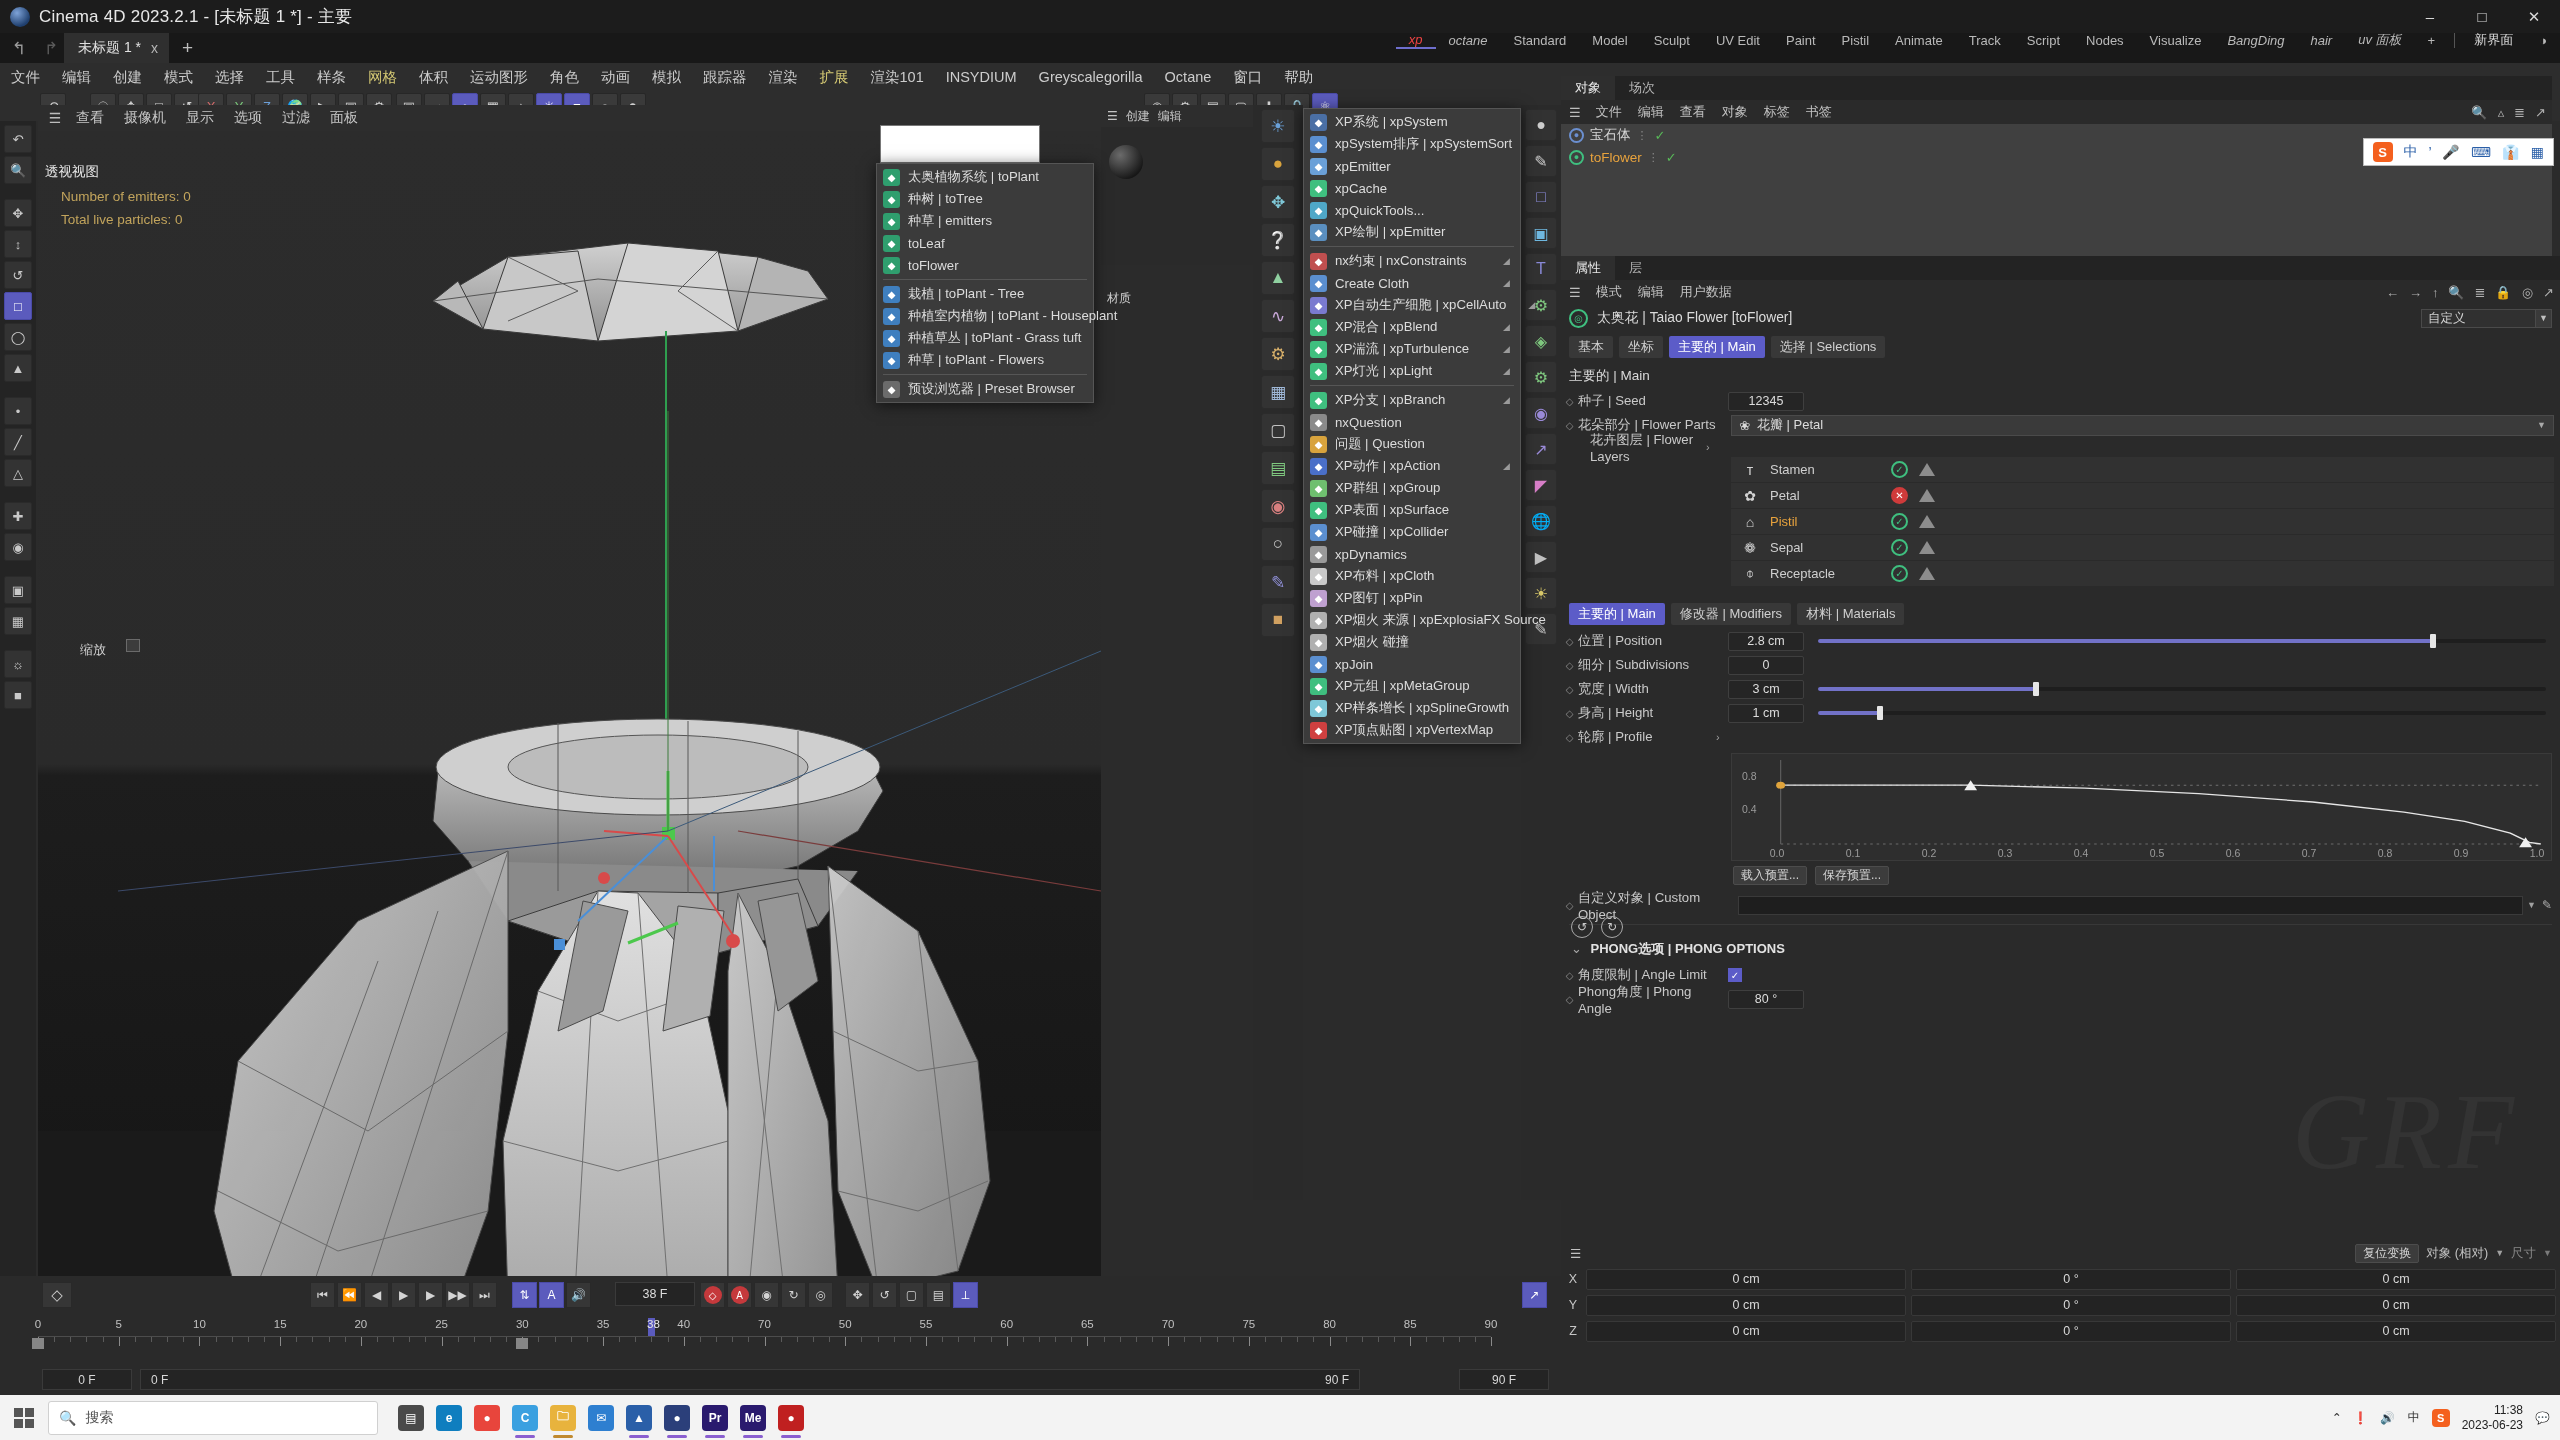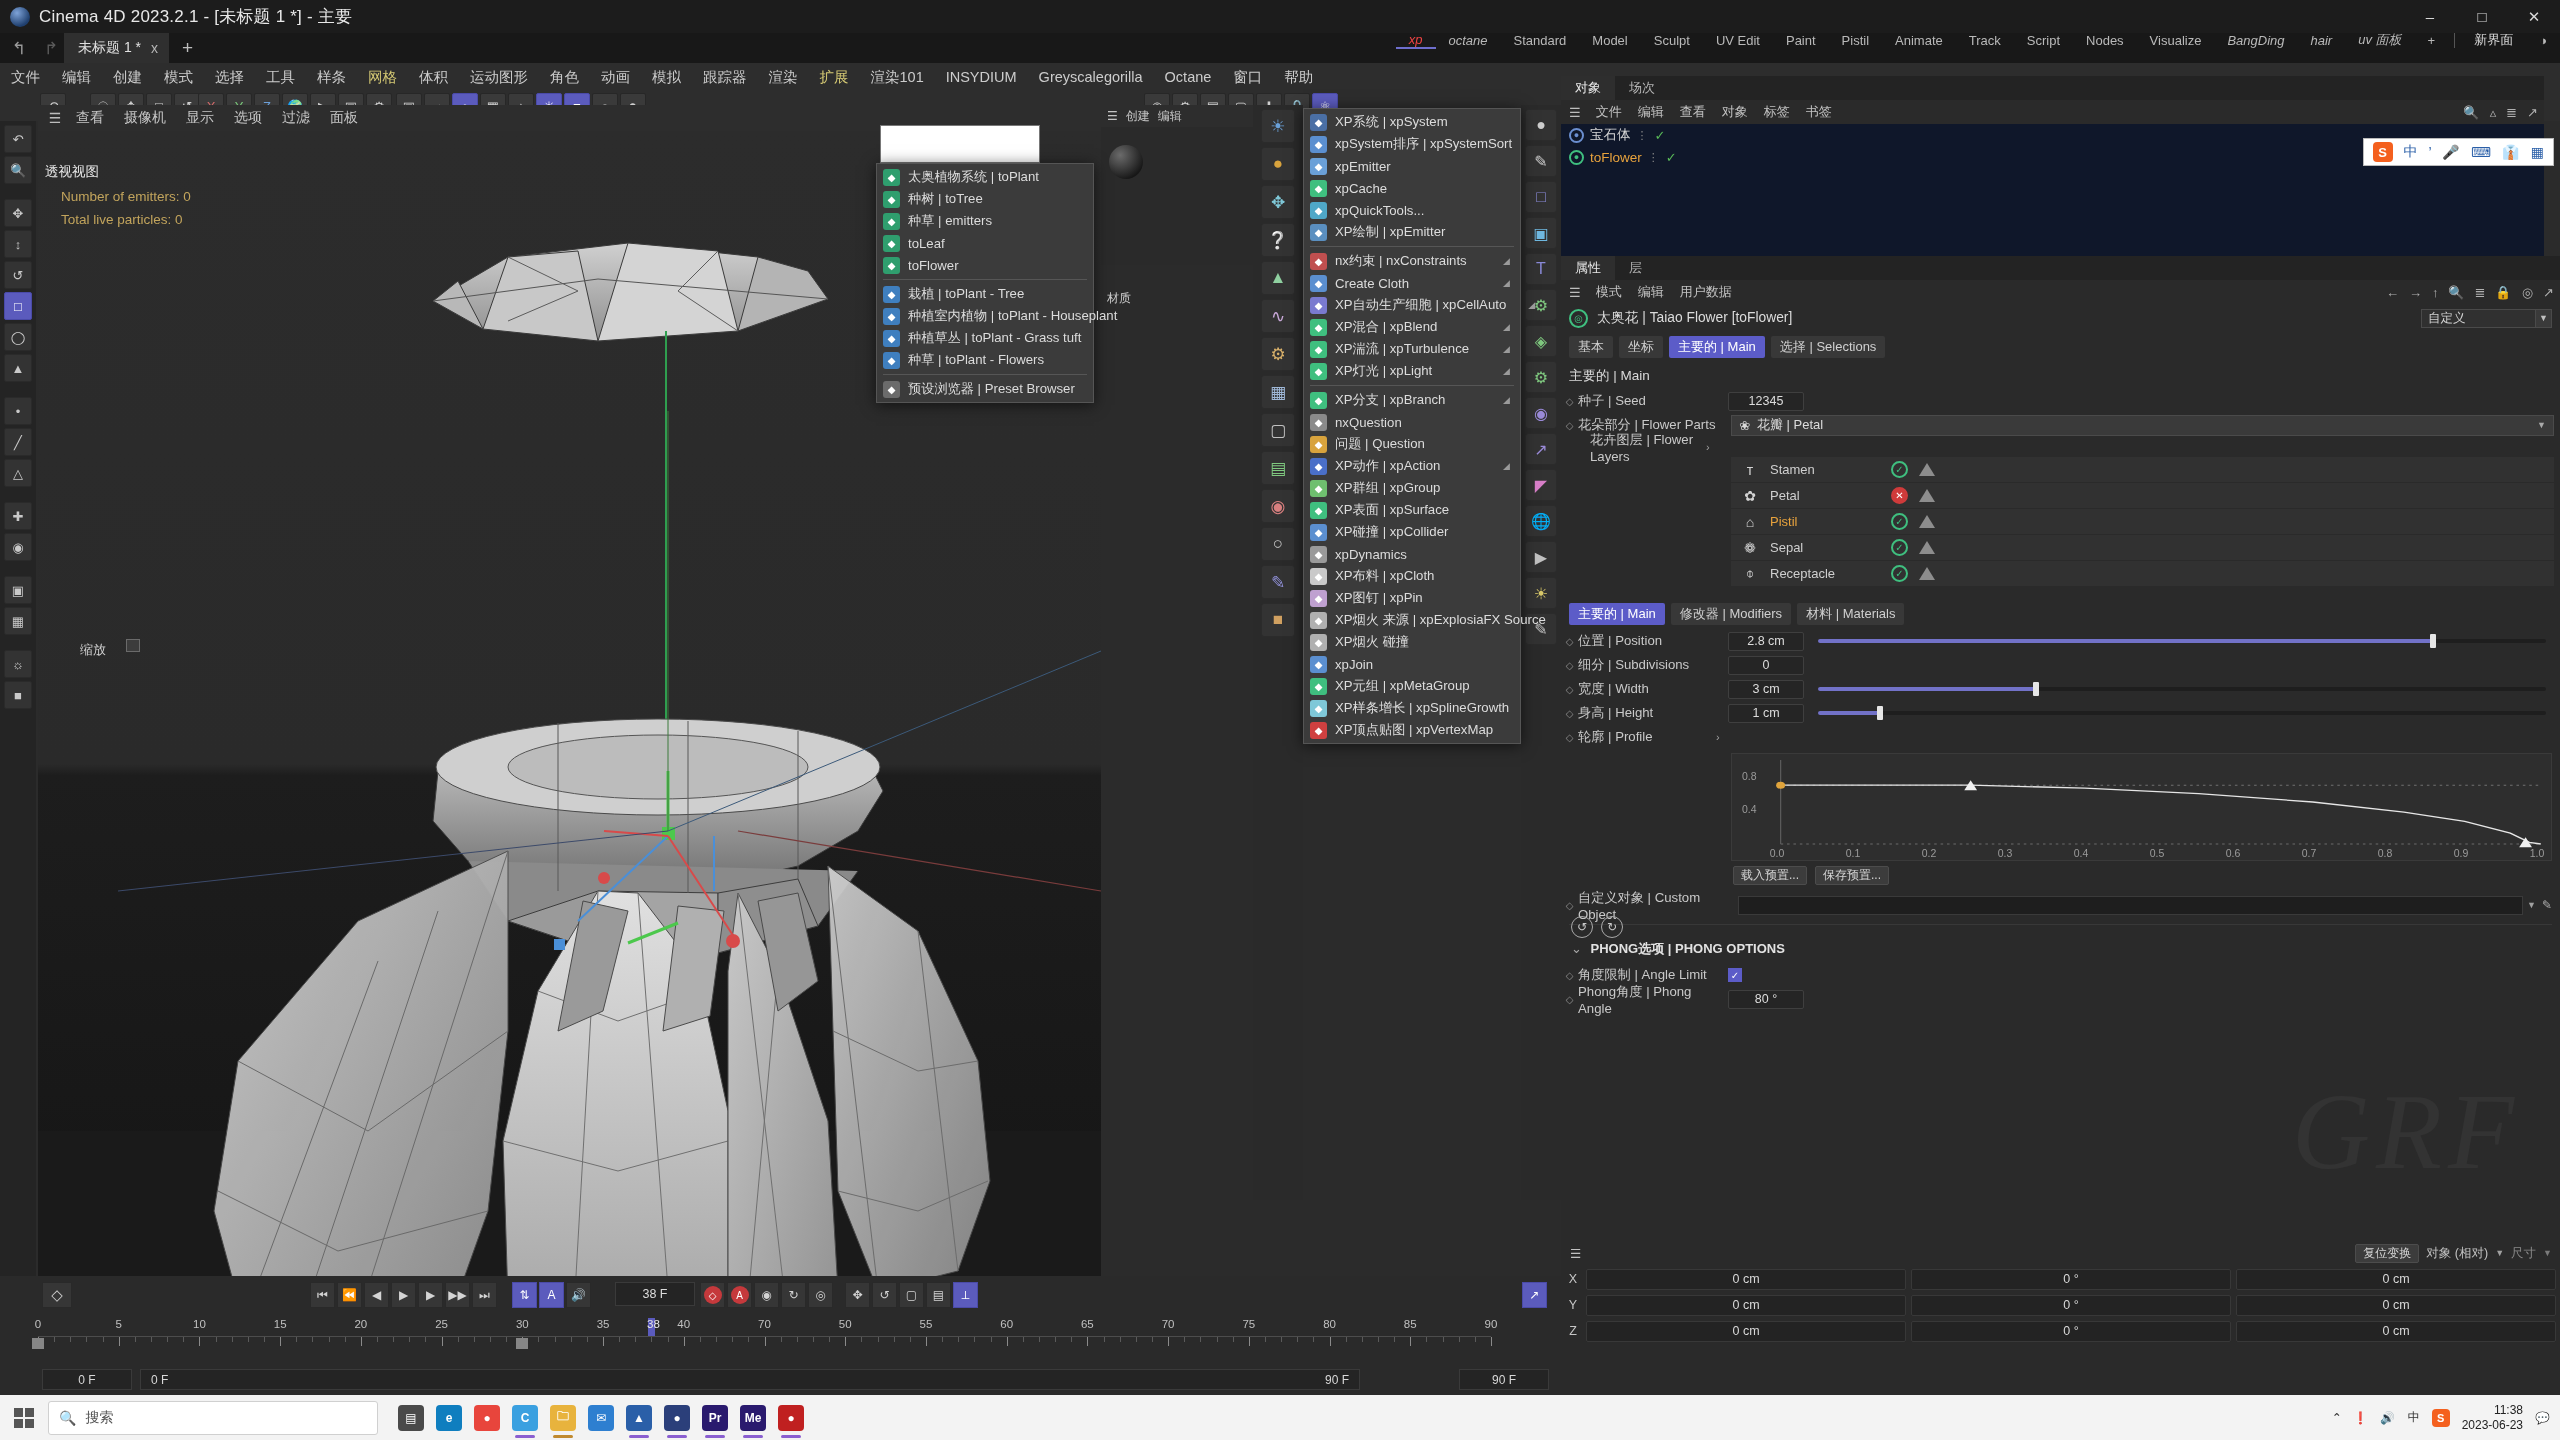--- a/index.html
+++ b/index.html
@@ -101,21 +101,21 @@
   .matmgr { position:absolute; left:1101px; top:105px; width:152px; height:160px; background:#2a2a2a; }
   .matmgr .mhdr { height:22px; background:#2d2d2d; display:flex; align-items:center; gap:8px;
                   padding:0 6px; color:#c5c5c5; font-size:12px; }
   .matmgr .msphere { position:absolute; left:8px; top:40px; width:34px; height:34px; border-radius:50%;
                      background:radial-gradient(circle at 33% 30%, #6b6b6b, #171717 75%); }
   .matmgr .mlabel { position:absolute; left:6px; top:185px; color:#cfcfcf; font-size:12px; }
   .whitebox { position:absolute; left:880px; top:125px; width:160px; height:38px; background:#fff;
               border:1px solid #777; }
 
   
-  .objmgr { position:absolute; left:1561px; top:76px; right:16px; height:180px; background:#0f172a; }
+  .objmgr { position:absolute; left:1561px; top:76px; right:8px; height:180px; background:#404040; }
   .panel-tabs { height:24px; display:flex; align-items:center; background:#232323; }
   .ptab { padding:0 14px; height:24px; line-height:24px; color:#b5b5b5; font-size:13px; }
   .ptab.act { background:#2e2e2e; color:#e9e9e9; }
   .panel-menu { height:24px; display:flex; align-items:center; gap:0px; background:#2a2a2a;
                 color:#c2c2c2; font-size:13px; position:relative; }
   .panel-menu .pm { padding:0 8px; }
   .panel-menu .burger { padding:0 7px 0 8px; color:#bdbdbd; }
   .panel-menu .right { position:absolute; right:6px; display:flex; gap:10px; color:#b0b0b0; font-size:13px; }
   .objrow { display:flex; align-items:center; height:22px; gap:6px; padding-left:8px; font-size:13.5px; }
   .objrow .oic { width:15px; height:15px; border-radius:50%; flex:0 0 15px;

